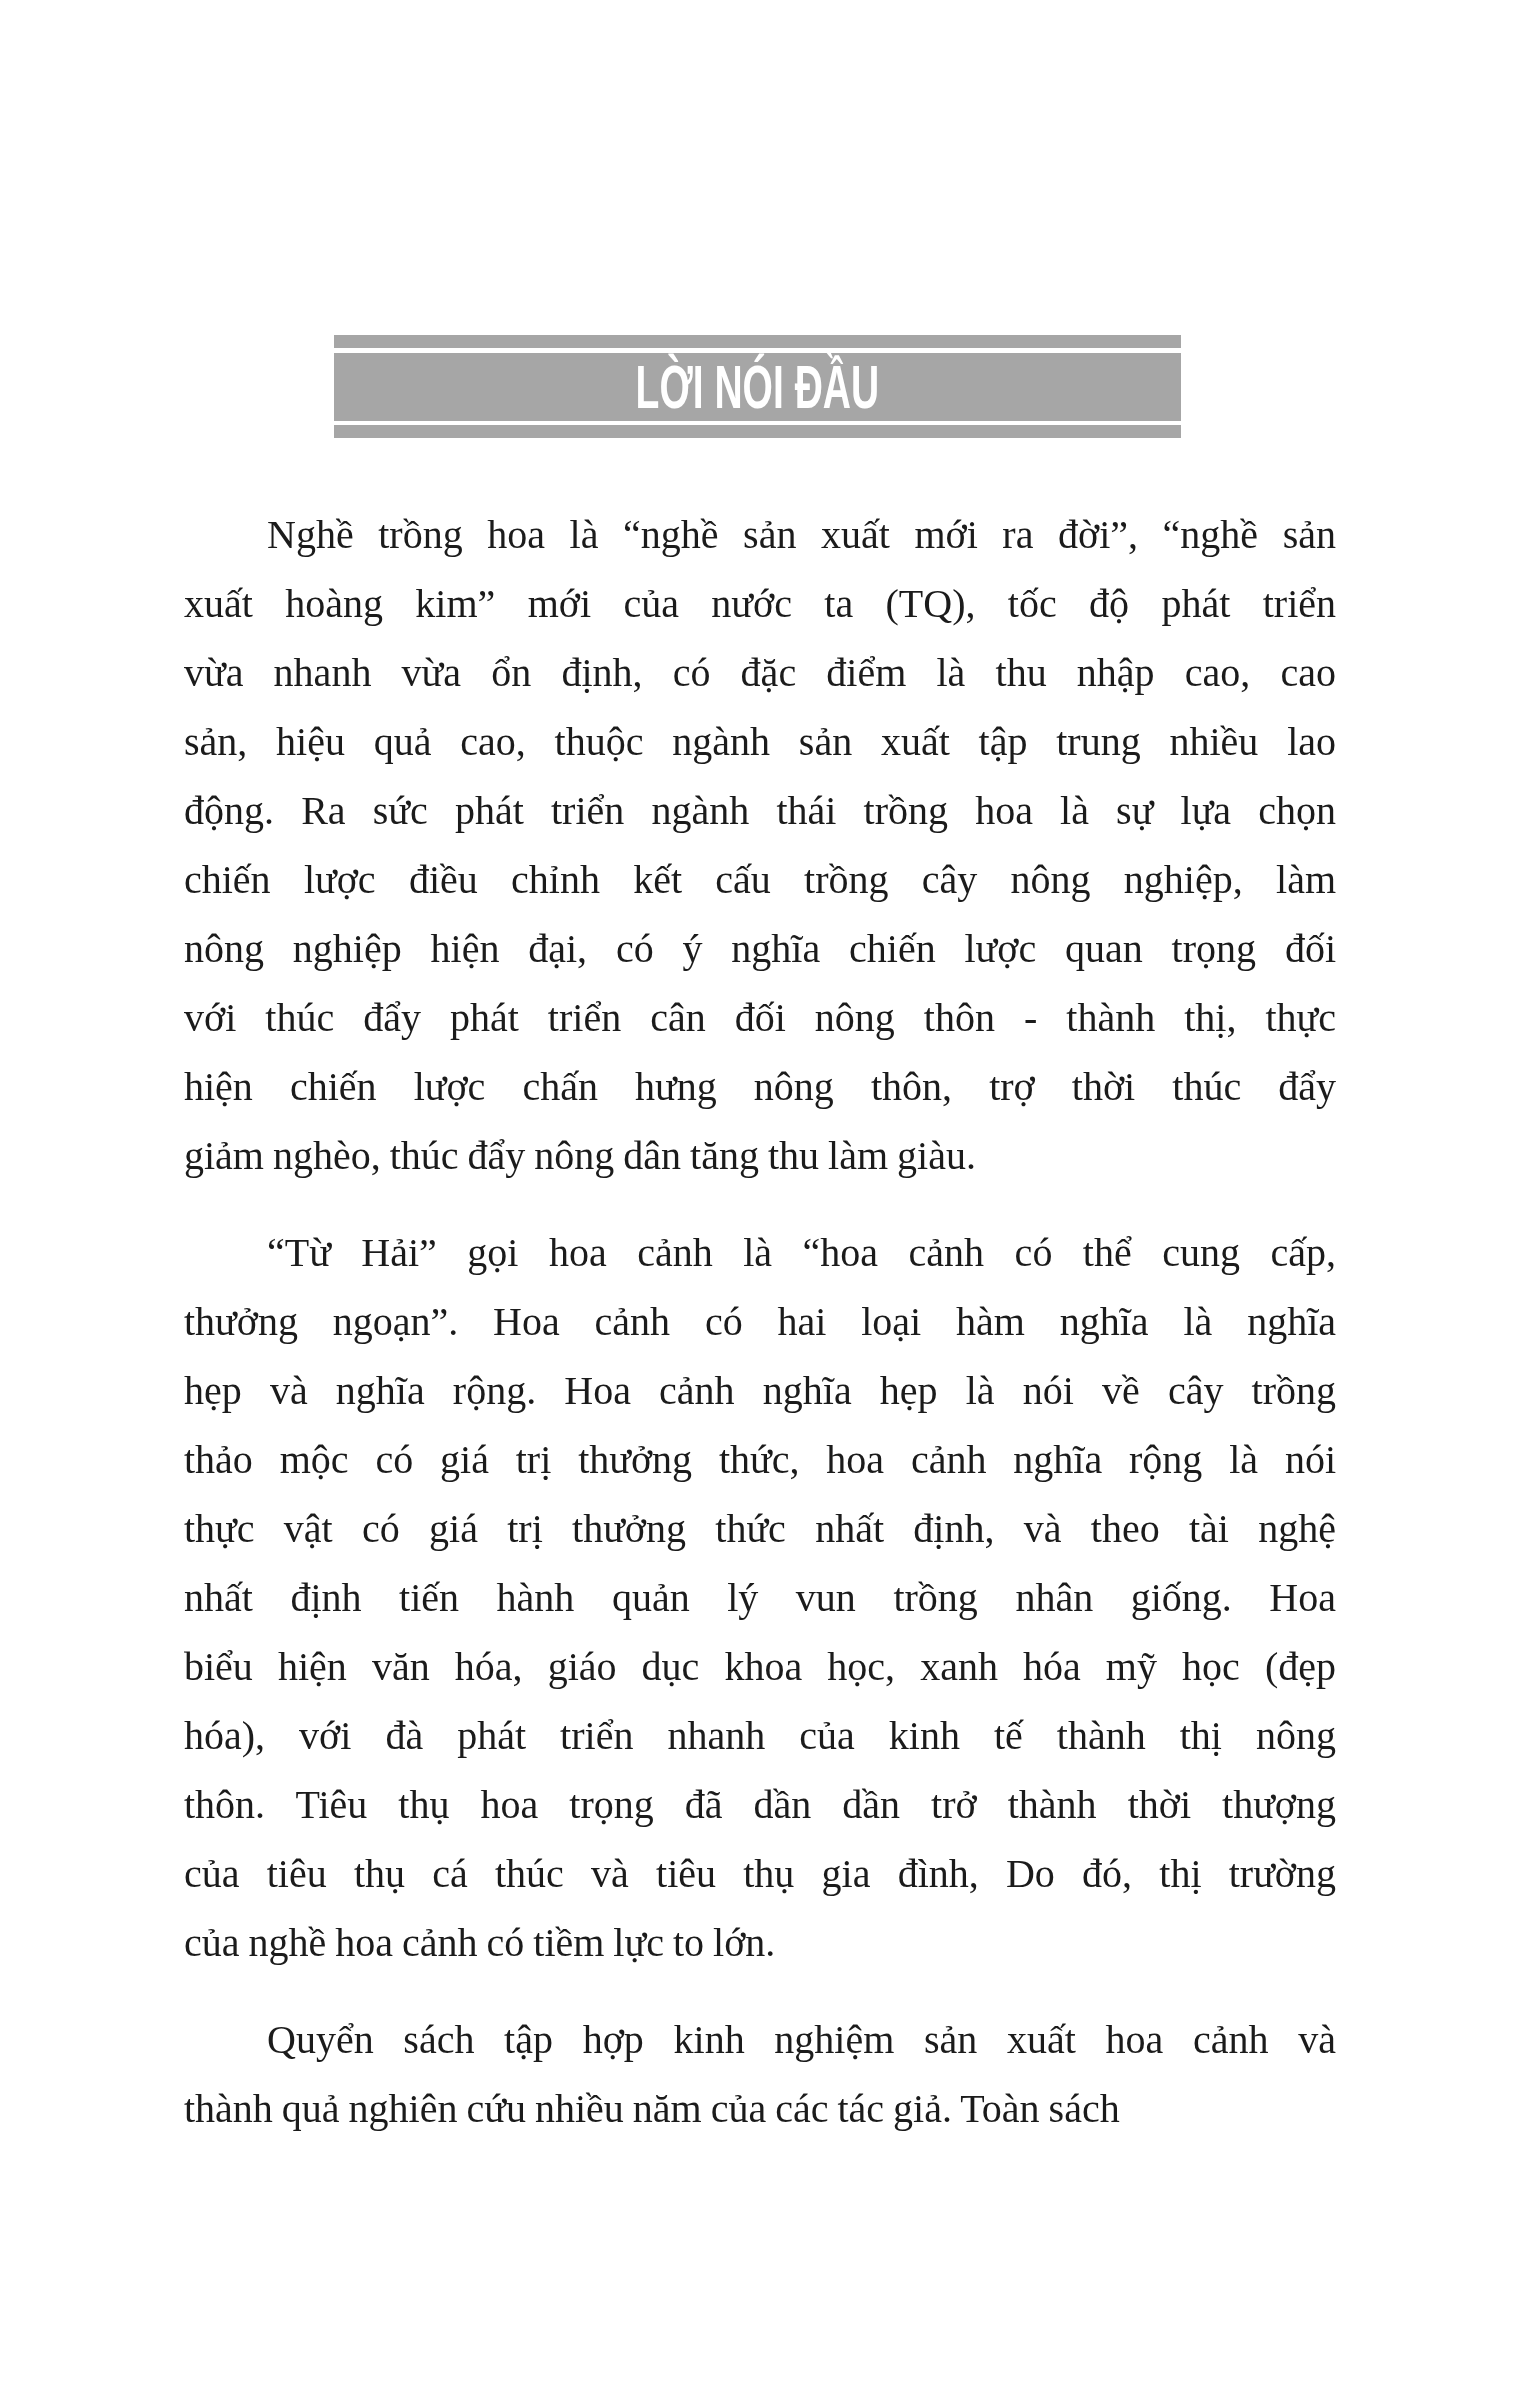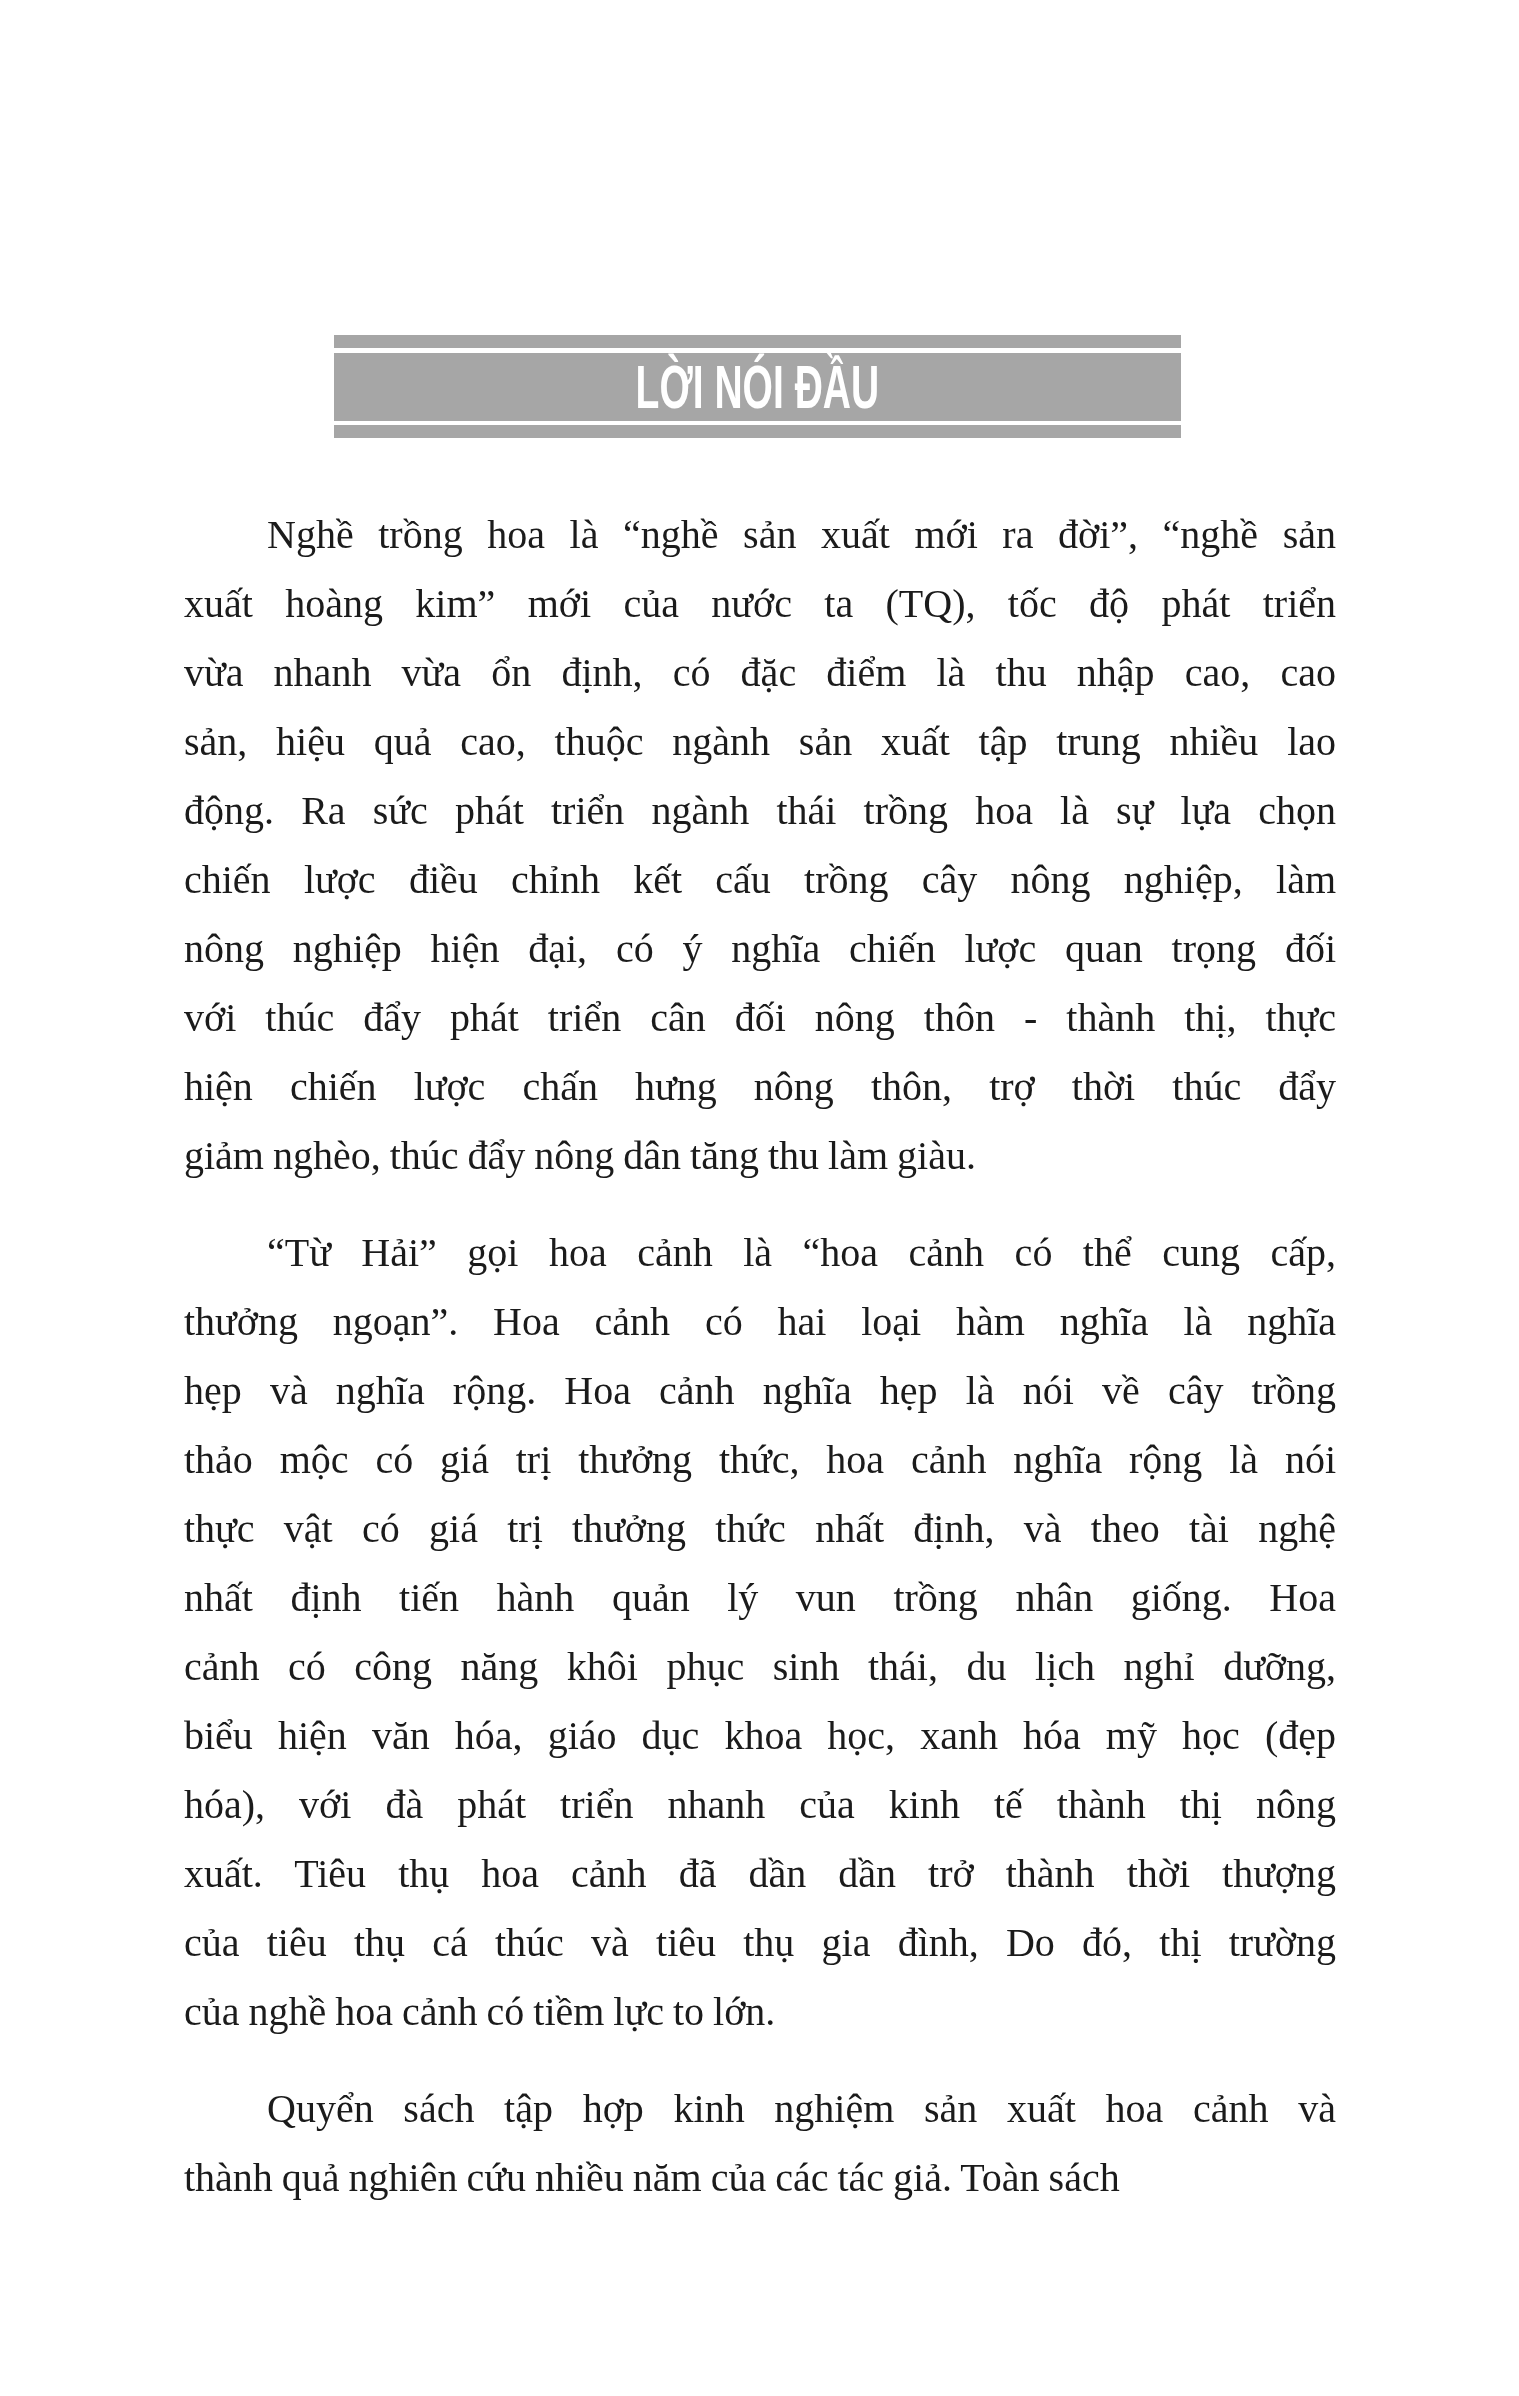--- a/index.html
+++ b/index.html
@@ -93,24 +93,23 @@
         <div class="line">hiện chiến lược chấn hưng nông thôn, trợ thời thúc đẩy</div>
         <div class="line last">giảm nghèo, thúc đẩy nông dân tăng thu làm giàu.</div>
       </div>
       <div class="paragraph">
         <div class="line first">“Từ Hải” gọi hoa cảnh là “hoa cảnh có thể cung cấp,</div>
         <div class="line">thưởng ngoạn”. Hoa cảnh có hai loại hàm nghĩa là nghĩa</div>
         <div class="line">hẹp và nghĩa rộng. Hoa cảnh nghĩa hẹp là nói về cây trồng</div>
         <div class="line">thảo mộc có giá trị thưởng thức, hoa cảnh nghĩa rộng là nói</div>
         <div class="line">thực vật có giá trị thưởng thức nhất định, và theo tài nghệ</div>
         <div class="line">nhất định tiến hành quản lý vun trồng nhân giống. Hoa</div>
-        <div class="line">cảnh có công năng khôi phục sinh thái, du lịch nghỉ dưỡng,</div>
         <div class="line">biểu hiện văn hóa, giáo dục khoa học, xanh hóa mỹ học (đẹp</div>
         <div class="line">hóa), với đà phát triển nhanh của kinh tế thành thị nông</div>
-        <div class="line">xuất. Tiêu thụ hoa cảnh đã dần dần trở thành thời thượng</div>
+        <div class="line">thôn. Tiêu thụ hoa trọng đã dần dần trở thành thời thượng</div>
         <div class="line">của tiêu thụ cá thúc và tiêu thụ gia đình, Do đó, thị trường</div>
         <div class="line last">của nghề hoa cảnh có tiềm lực to lớn.</div>
       </div>
       <div class="paragraph">
         <div class="line first">Quyển sách tập hợp kinh nghiệm sản xuất hoa cảnh và</div>
         <div class="line last">thành quả nghiên cứu nhiều năm của các tác giả. Toàn sách</div>
       </div>
     </div>
 </div>
 

